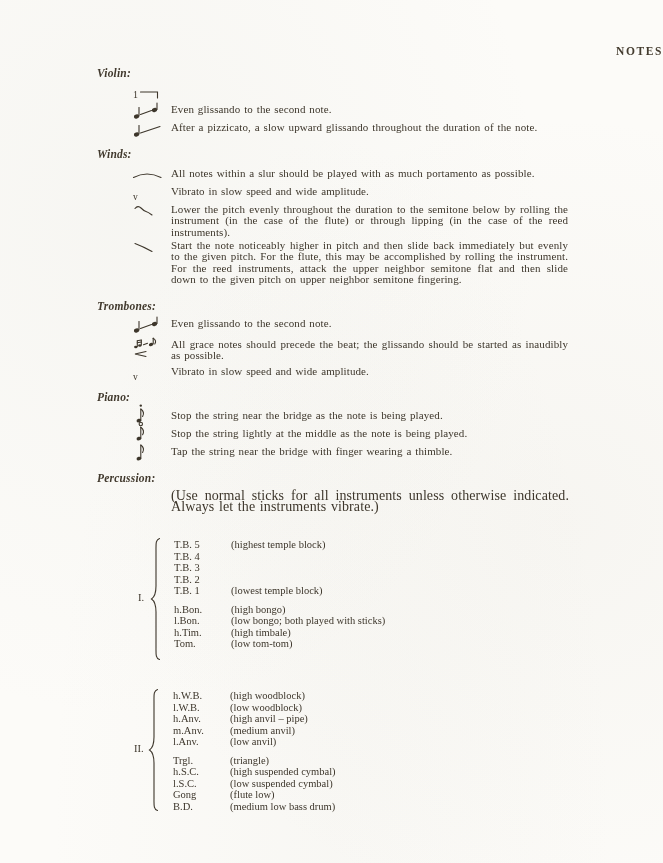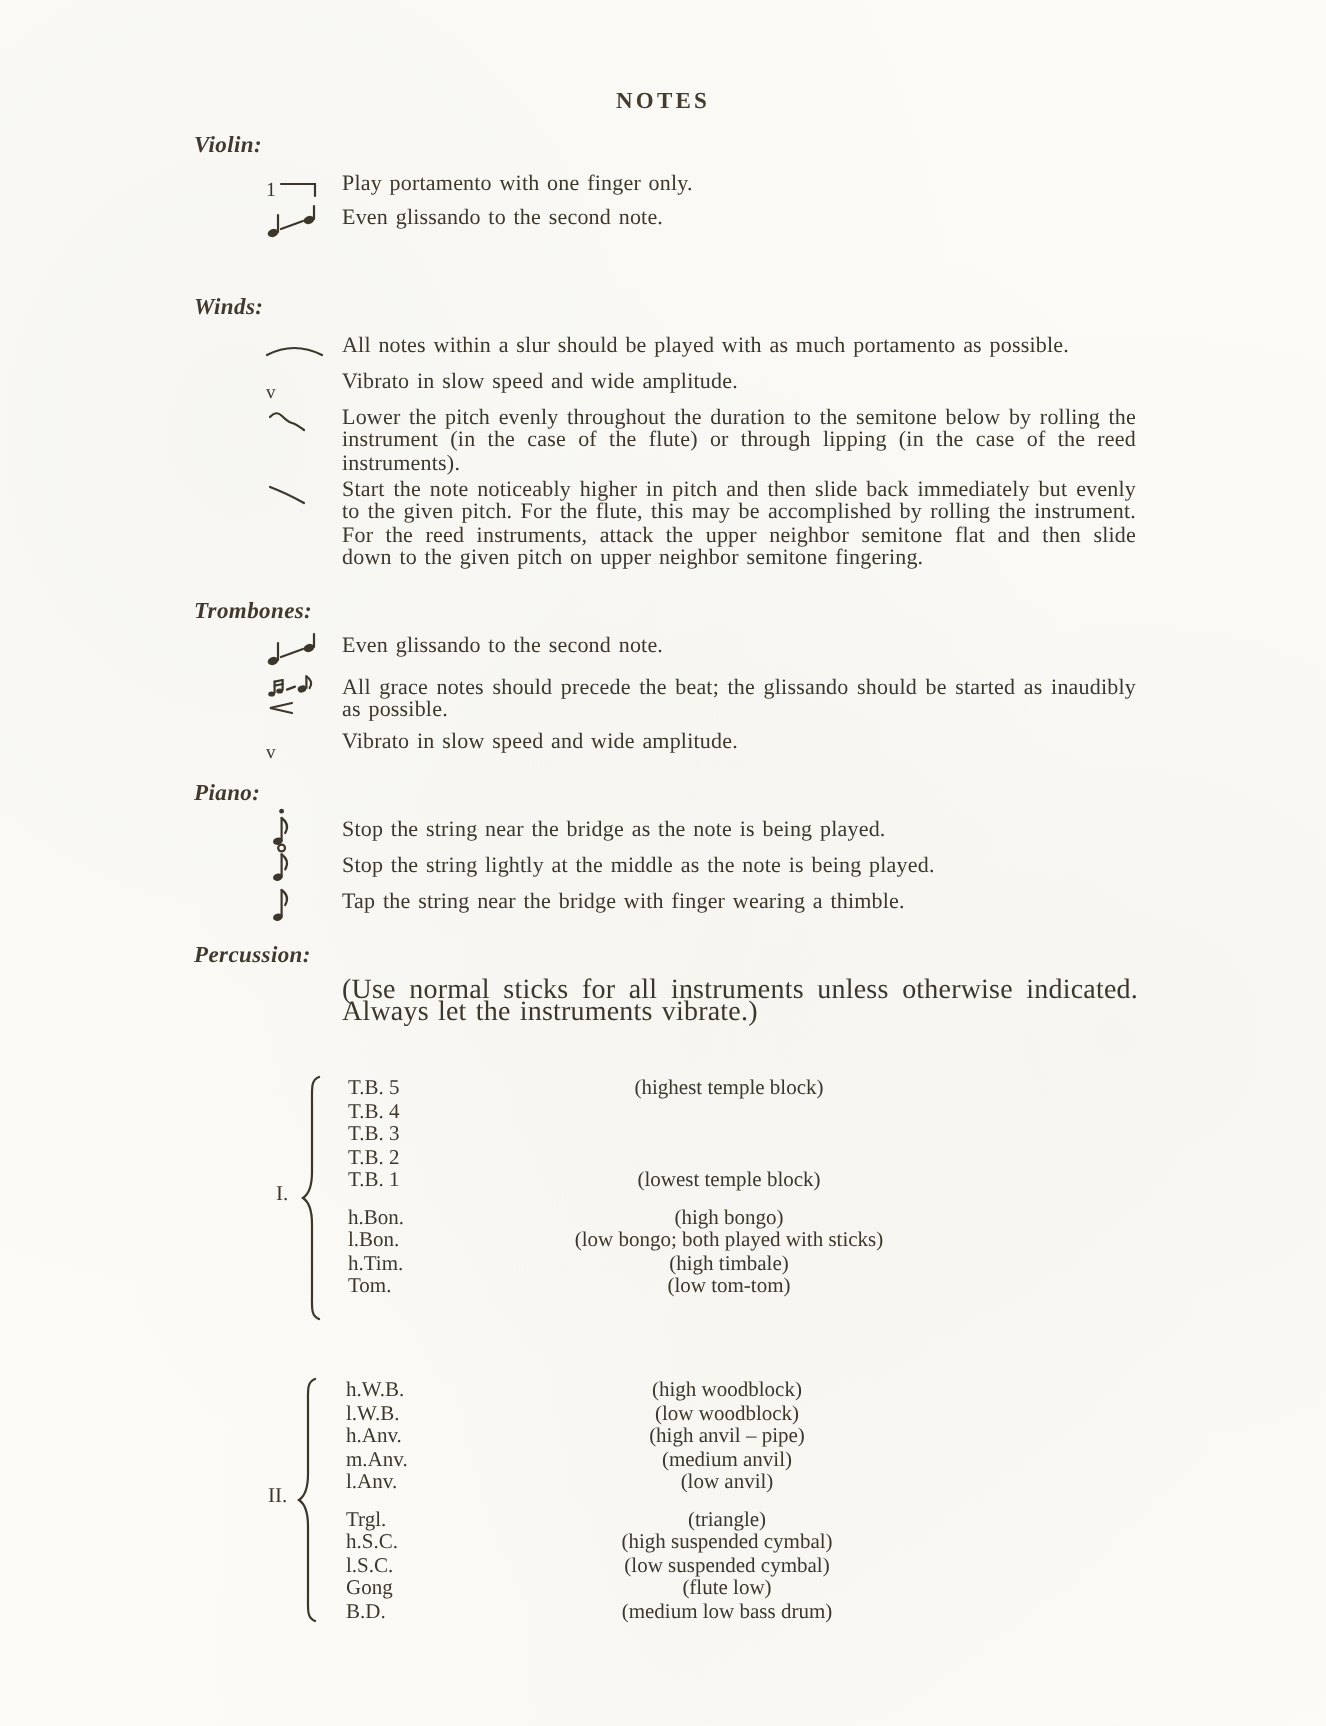--- a/index.html
+++ b/index.html
@@ -7,21 +7,21 @@
     position:relative;width:663px;height:863px;margin:0 auto;overflow:hidden;
     background:
       radial-gradient(ellipse at 18% 25%, rgba(198,200,190,.10), transparent 55%),
       radial-gradient(ellipse at 85% 60%, rgba(200,196,182,.10), transparent 55%),
       radial-gradient(ellipse at 50% 95%, rgba(205,205,195,.08), transparent 60%),
       #fcfbf8;
     font-family:"Liberation Serif","DejaVu Serif",serif;
     color:#3d362b;
   }
   .ttl{
-    position:absolute;top:45px;left:0;width:663px;text-align:center;
+    position:absolute;top:45px;left:0;width:663px;text-align:right;
     font-weight:bold;font-size:11.5px;letter-spacing:1.6px;color:#443c2f;
   }
   .hd{
     position:absolute;left:97px;font-style:italic;font-weight:bold;
     font-size:11.5px;letter-spacing:.2px;color:#41392d;
   }
   .hd-violin{top:67px}.hd-winds{top:148px}.hd-tromb{top:300px}.hd-piano{top:391px}.hd-perc{top:472px}
   .it{position:absolute;left:131px;display:flex;align-items:flex-start;}
   .sym{flex:0 0 40px;position:relative;}
   .sym svg{overflow:visible;display:block;}
@@ -39,57 +39,66 @@
   .grp{position:absolute;}
   .g1{left:138px;top:537px}
   .g2{left:134px;top:688px}
   .num{position:absolute;left:0;top:55px;font-size:10.5px;color:#3d362b;}
   .brace{position:absolute;top:0;}
   .g1 .brace{left:11px}.g2 .brace{left:13px}
   .rows{position:absolute;top:2px;width:340px;font-size:10.5px;line-height:11.5px;}
   .g1 .rows{left:20px}.g2 .rows{left:23px}
   .row{display:flex;padding-left:16px;}
   .row .ab{flex:0 0 57px;}
-  .row .de{flex:1;text-align:center;}
+  .row .de{flex:1;}
   .row.gap{margin-top:7px;}
   .stroke{stroke:#3d362b;fill:none;stroke-width:1.1;stroke-linecap:round;}
   .fillink{fill:#3d362b;stroke:none;}
 </style>
 </head>
 <body>
 
 <div class="page">
 
   <div class="ttl">NOTES</div>
 
   <div class="hd hd-violin">Violin:</div>
 
   <div class="it iv1">
     <span class="sym">
       <svg width="36" height="14" viewBox="0 0 36 14">
         <text x="2" y="11" font-size="10" class="fillink">1</text>
         <path class="stroke" d="M9.5,5 H26.5 V11"></path>
       </svg>
     </span>
-    <span class="txt">Play portamento with one finger only.</span>
   </div>
 
   <div class="it iv2">
     <span class="sym">
       <svg width="34" height="18" viewBox="0 0 34 18" style="margin-top:-2px">
         <ellipse class="fillink" cx="5.5" cy="14.5" rx="2.7" ry="2" transform="rotate(-18 5.5 14.5)"></ellipse>
         <path class="stroke" d="M8,14 V5.5"></path>
         <path class="stroke" d="M9.5,12.5 L20.5,8.5"></path>
         <ellipse class="fillink" cx="23.5" cy="8" rx="2.7" ry="2" transform="rotate(-18 23.5 8)"></ellipse>
         <path class="stroke" d="M26,7.5 V1"></path>
       </svg>
     </span>
     <span class="txt">Even glissando to the second note.</span>
   </div>
 
+  <div class="it iv3">
+    <span class="sym">
+      <svg width="34" height="18" viewBox="0 0 34 18" style="margin-top:-2px">
+        <ellipse class="fillink" cx="5.5" cy="14.5" rx="2.7" ry="2" transform="rotate(-18 5.5 14.5)"></ellipse>
+        <path class="stroke" d="M8,14 V5.5"></path>
+        <path class="stroke" d="M9.5,13 L29,6.5"></path>
+      </svg>
+    </span>
+    <span class="txt">After a pizzicato, a slow upward glissando throughout the duration of the note.</span>
+  </div>
 
   <div class="hd hd-winds">Winds:</div>
 
   <div class="it iw1">
     <span class="sym">
       <svg width="32" height="12" viewBox="0 0 32 12">
         <path class="stroke" d="M2.5,9.5 Q16,2.5 30,9.5"></path>
       </svg>
     </span>
     <span class="txt">All notes within a slur should be played with as much portamento as possible.</span>

